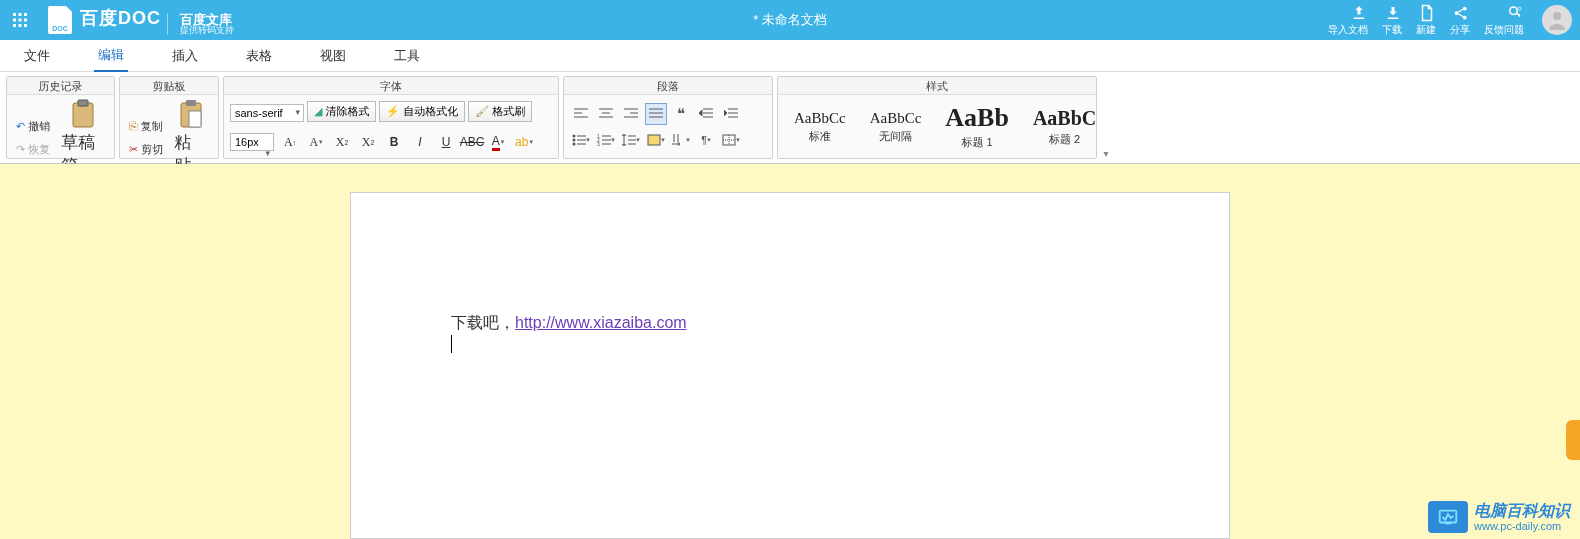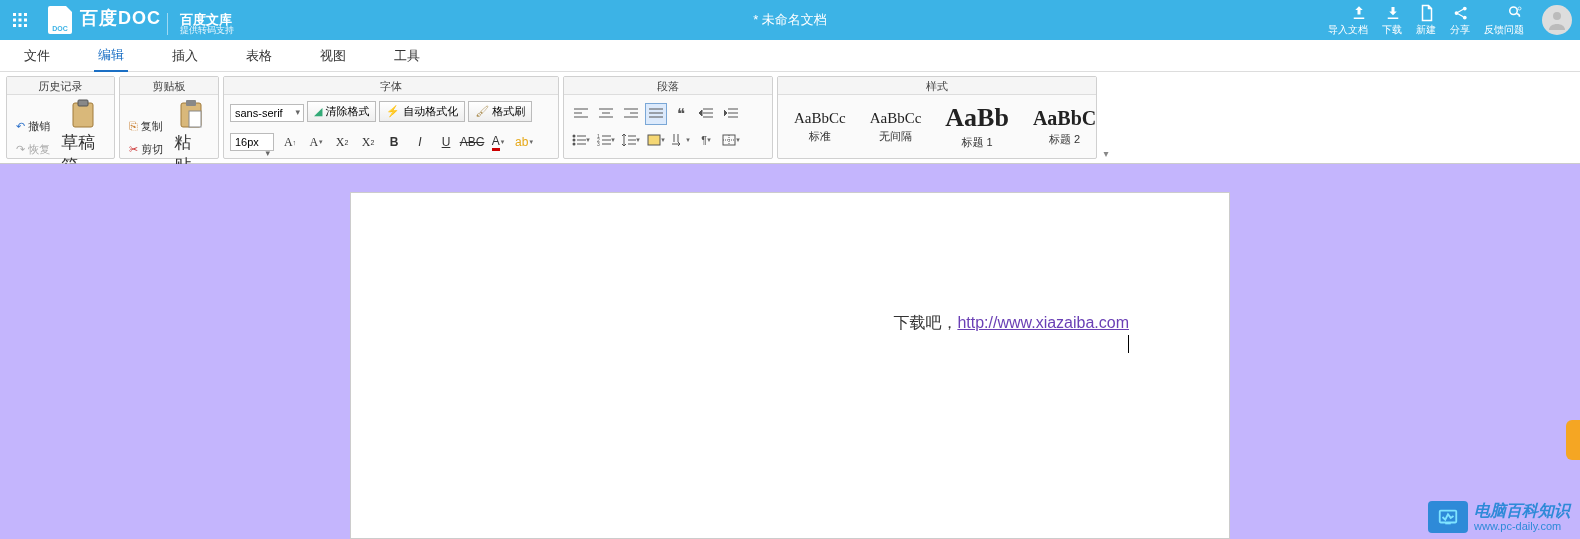--- a/index.html
+++ b/index.html
@@ -50,21 +50,21 @@
 .icon-btn.dd::after { content: "▾"; font-size: 7px; color: #666; margin-left: 1px; }
 .para-grid { display: grid; grid-template-columns: repeat(7, 22px); grid-auto-rows: 22px; gap: 3px; }
 .pcell { width: 22px; height: 22px; display: flex; align-items: center; justify-content: center; cursor: pointer; font-size: 11px; border: 1px solid transparent; }
 .pcell.active { border: 1px solid #7aa7d6; background: #dceafc; }
 .style-box { display: flex; flex-direction: column; align-items: center; padding: 2px 10px; cursor: pointer; }
 .style-preview { font-family: "Times New Roman", serif; color: #222; }
 .style-label { font-size: 11px; color: #333; margin-top: 2px; }
 .ribbon-expand { width: 14px; display: flex; align-items: flex-end; justify-content: center; padding-bottom: 4px; color: #888; font-size: 10px; cursor: pointer; }
 
 
-.doc-area { position: absolute; top: 164px; left: 0; right: 0; bottom: 0; background: #c4b5fd; display: flex; justify-content: center; overflow: hidden; text-align: right; }
+.doc-area { position: absolute; top: 164px; left: 0; right: 0; bottom: 0; background: #fef9c3; display: flex; justify-content: center; overflow: hidden; }
 .page { width: 880px; background: #fff; border: 1px solid #ccc; margin-top: 28px; padding: 120px 100px; font-size: 16px; font-family: SimSun, serif; }
 .page-text { color: #333; }
 .page-link { color: #6a3fb5; text-decoration: underline; }
 .cursor { display: inline-block; width: 1px; height: 18px; background: #000; vertical-align: middle; }
 
 
 .right-tab { position: absolute; right: 0; top: 420px; width: 14px; height: 40px; background: #f5a623; border-radius: 6px 0 0 6px; }
 
 
 .watermark { position: absolute; right: 10px; bottom: 6px; display: flex; align-items: center; gap: 6px; }

